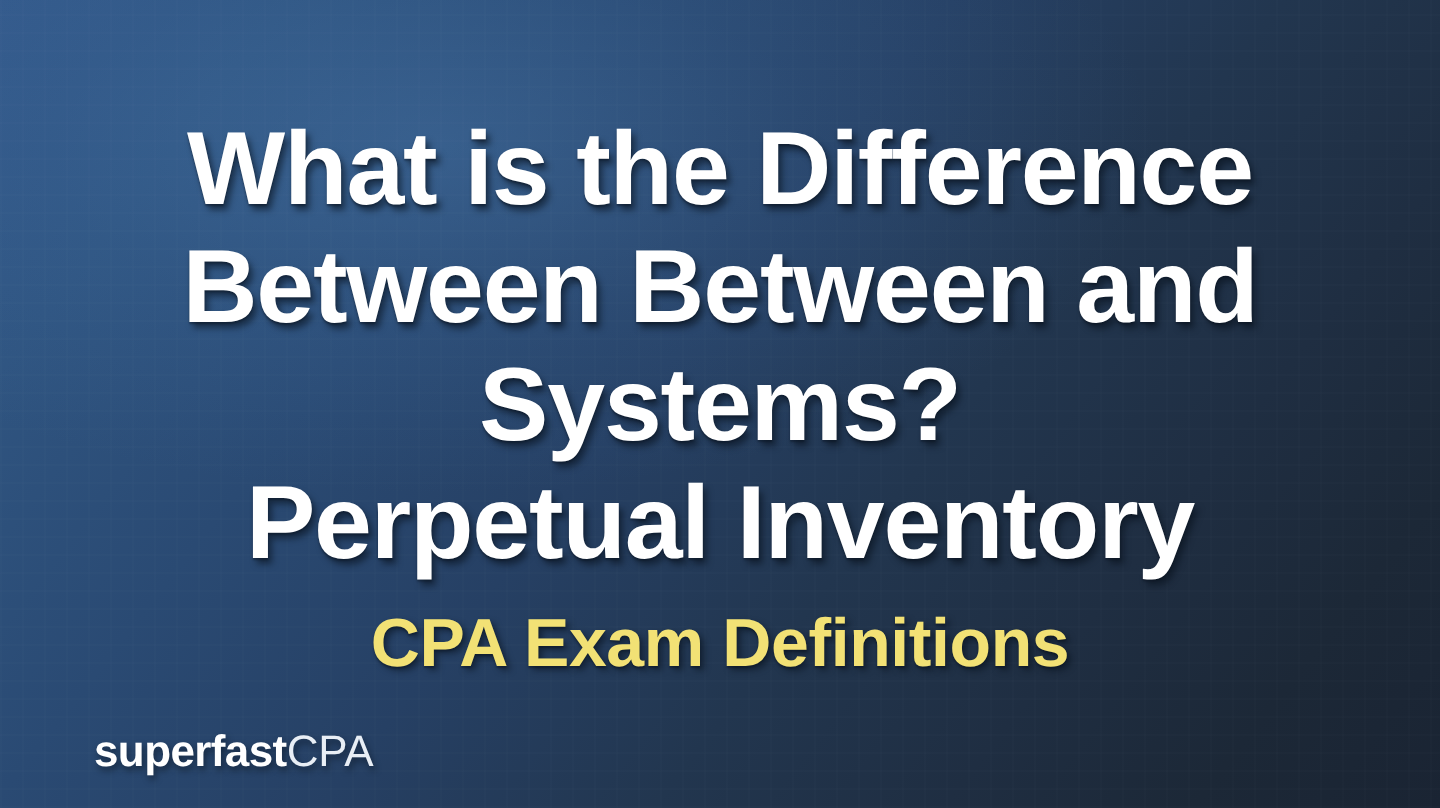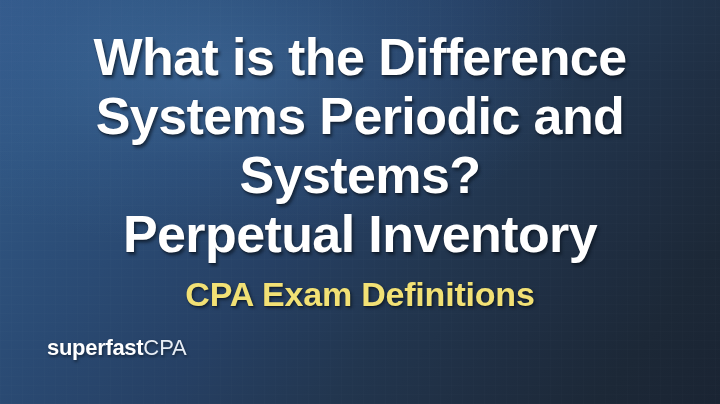--- a/index.html
+++ b/index.html
@@ -46,20 +46,21 @@
     inset: 0;
     background-image:
       repeating-linear-gradient(0deg, rgba(255,255,255,0.013) 0 1px, rgba(0,0,0,0) 1px 9px),
       repeating-linear-gradient(90deg, rgba(255,255,255,0.011) 0 1px, rgba(0,0,0,0) 1px 11px);
     opacity: 0.9;
   }
 
   #content {
     position: absolute;
     inset: 0;
+    margin-top: 28px;
   }
 
   #title-block {
     position: absolute;
     left: 0;
     right: 0;
     top: 28px;
     text-align: center;
   }
   .title-line {
@@ -118,21 +119,21 @@
 <div id="thumbnail">
 
   <div id="bg-gradient"></div>
   <div id="bg-bloom"></div>
   <div id="bg-noise"></div>
 
   <div id="content">
 
     <div id="title-block">
       <span class="title-line">What is the Difference</span>
-      <span class="title-line">Systems Periodic and</span>
+      <span class="title-line">Between Between and</span>
       <span class="title-line">Systems?</span>
       <span class="title-line">Perpetual Inventory</span>
     </div>
 
     <div id="logo">
       <span class="logo-bold">superfast</span><span class="logo-light">CPA</span>
     </div>
 
     <div id="subtitle">CPA Exam Definitions</div>
 

